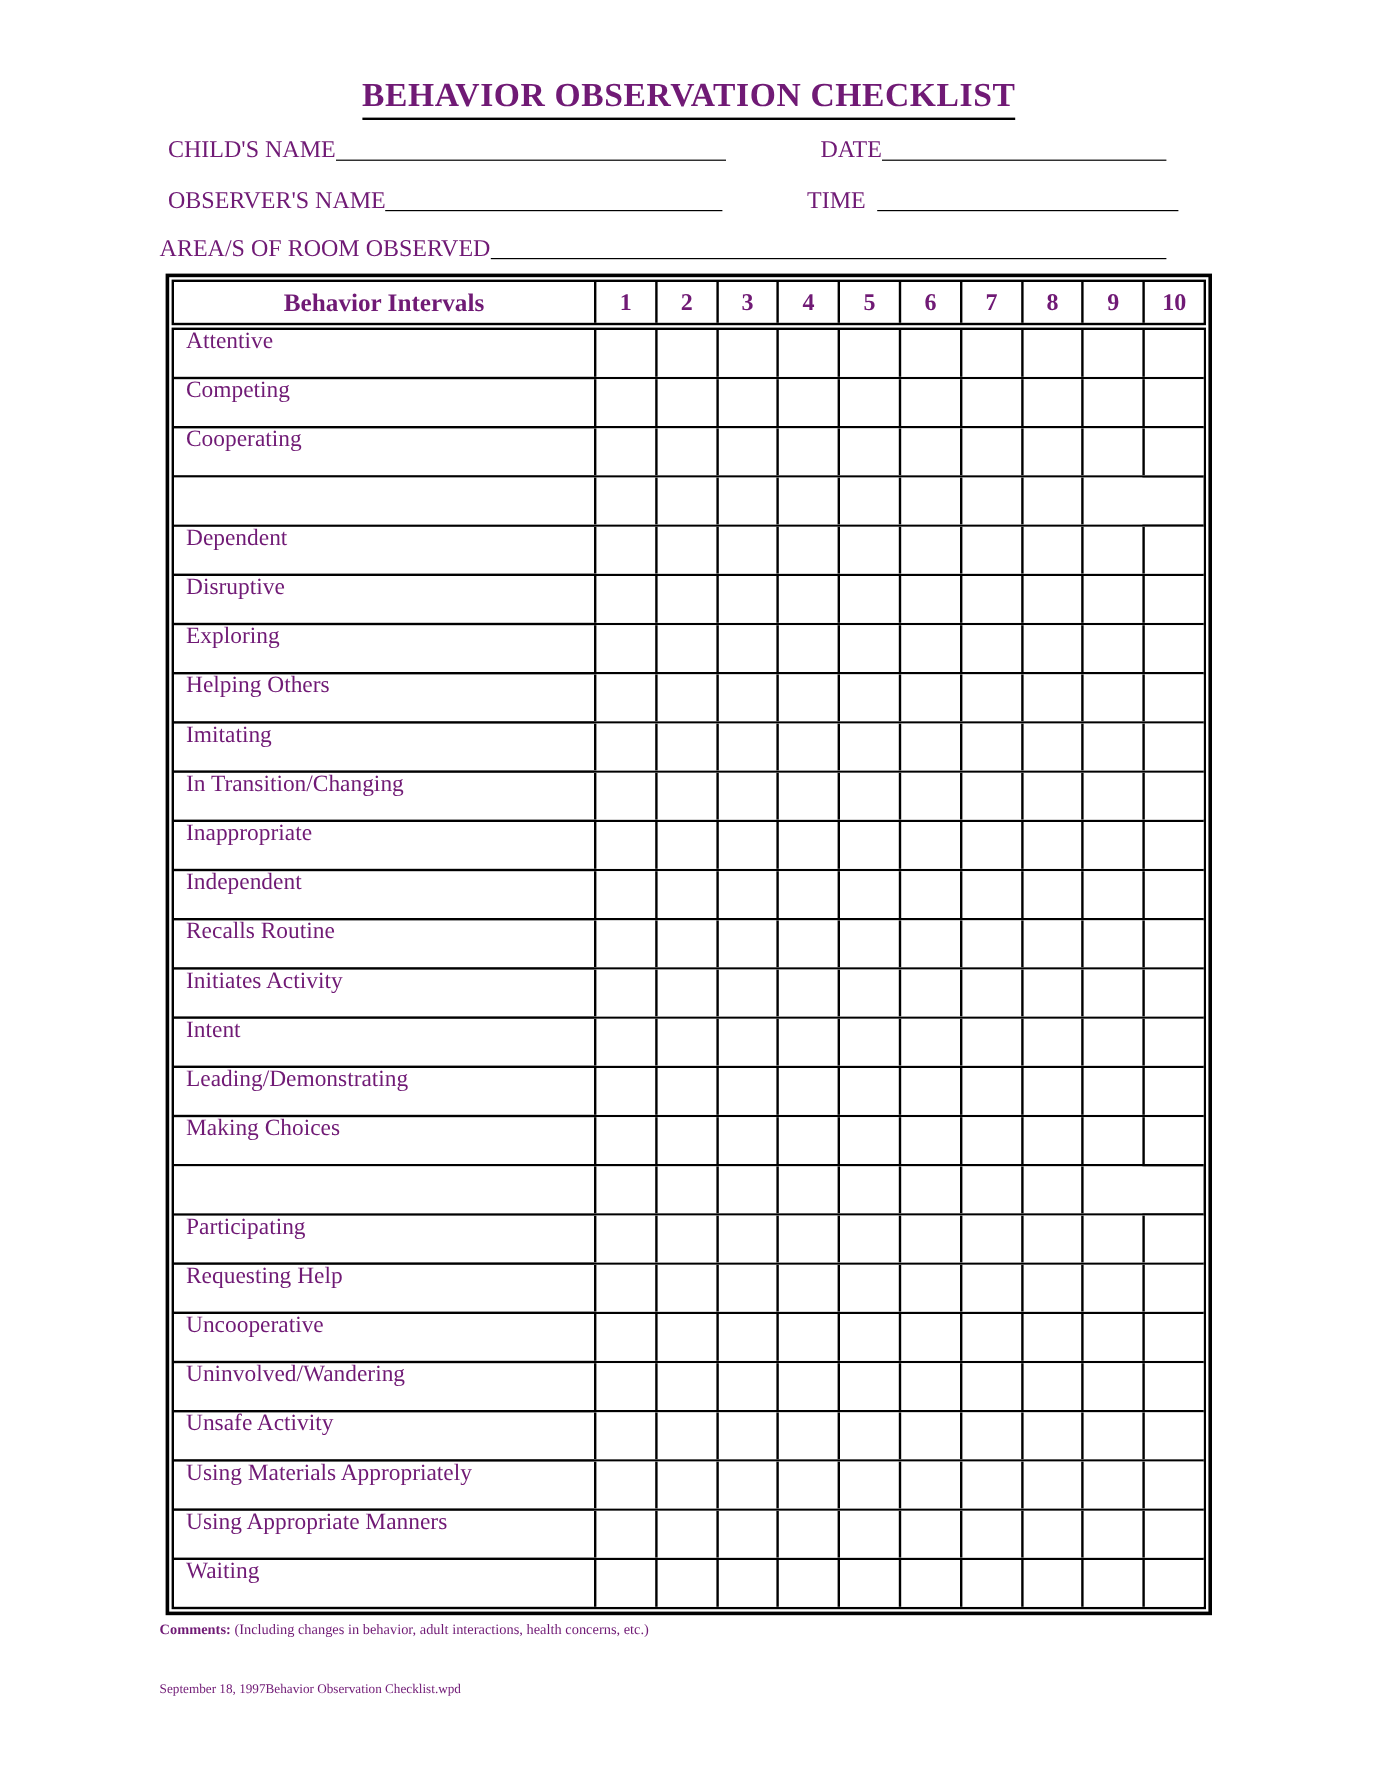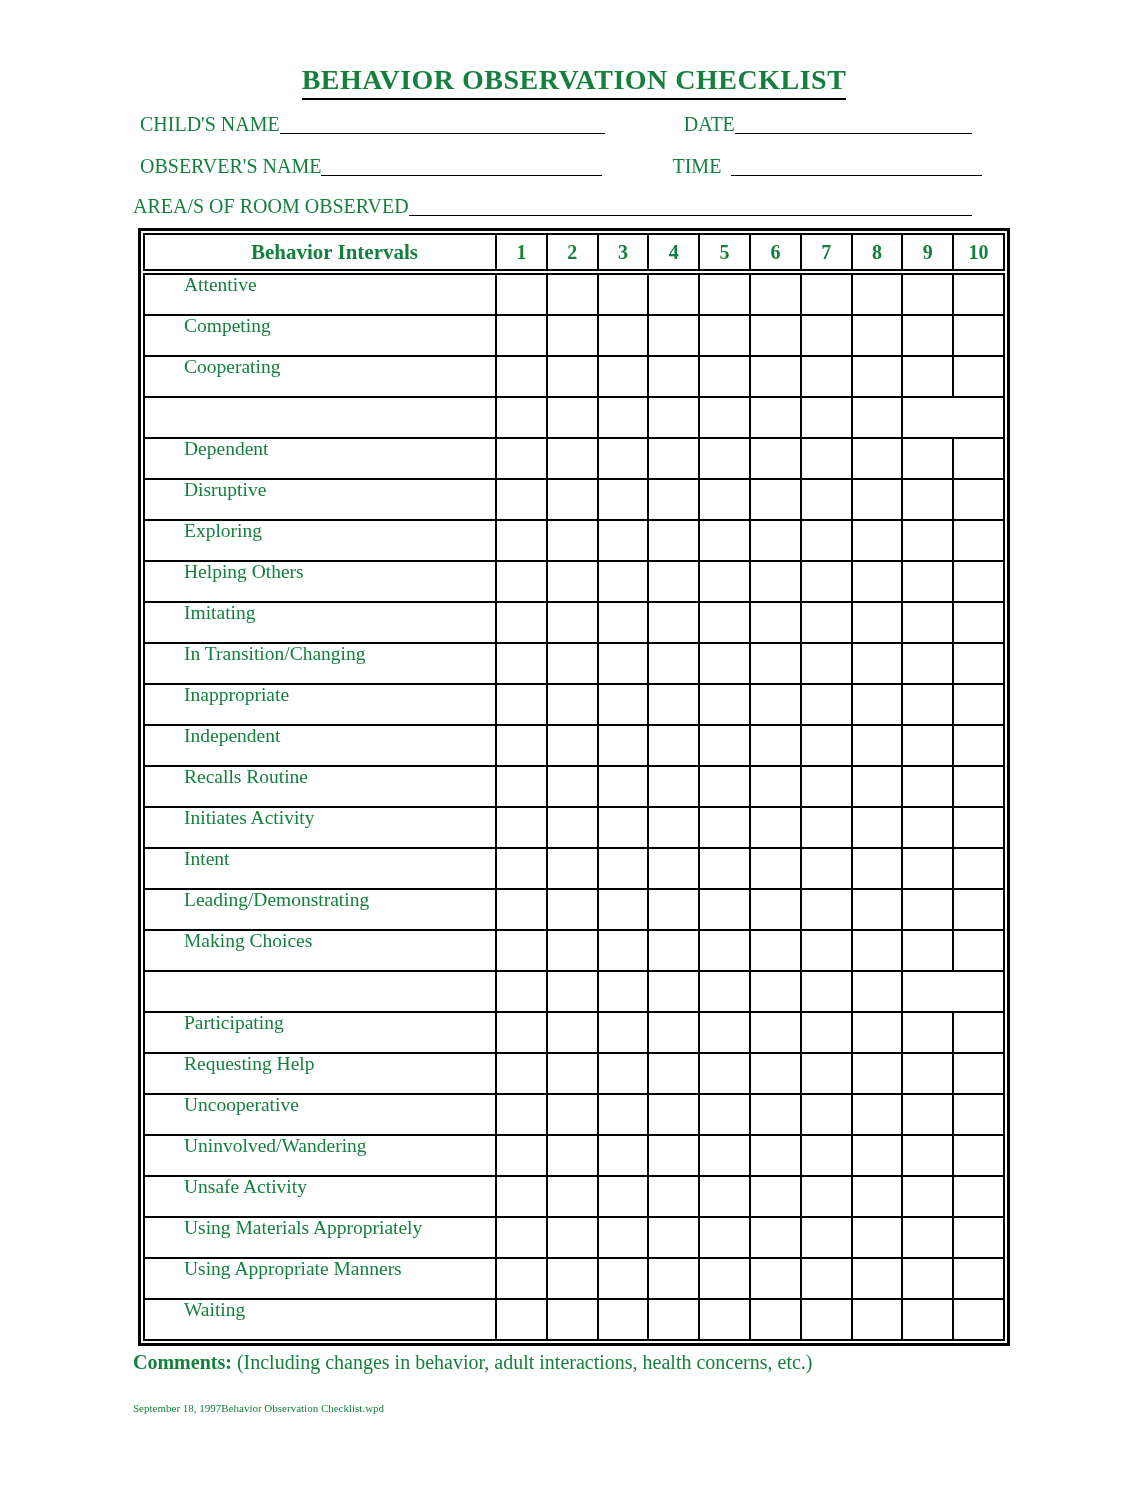--- a/index.html
+++ b/index.html
@@ -1,21 +1,21 @@
 <!DOCTYPE html>
 <html><head>
 <meta charset="utf-8">
 <style>
   html, body { margin: 0; padding: 0; background: #ffffff; }
   .page {
     position: relative;
     width: 1148px;
     height: 1485px;
     background: #ffffff;
-    color: #15803d;
+    color: #701a75;
     font-family: "Liberation Serif", serif;
     overflow: hidden;
   }
 
   
   .title-wrap {
     position: absolute;
     top: 64px;
     left: 0;
     width: 1148px;
@@ -77,21 +77,21 @@
     margin-top: 2px;
     border: 2px solid #000;
   }
   .tbl-row {
     display: grid;
     grid-template-columns: 350px repeat(10, 1fr);
     height: 39px;
   }
   .tbl-row + .tbl-row { border-top: 2px solid #000; }
   .cell { border-left: 2px solid #000; }
-  .cell:first-child { border-left: none; margin-left: 29px; }
+  .cell:first-child { border-left: none; }
   .hdr-label-cell {
     display: flex;
     align-items: center;
     justify-content: center;
     font-weight: bold;
     font-size: 21px;
   }
   .hdr-num-cell {
     display: flex;
     align-items: center;
@@ -107,21 +107,21 @@
     overflow: hidden;
     white-space: nowrap;
   }
   .int-cell { background: #fff; }
 
   
   .comments {
     position: absolute;
     top: 1351px;
     left: 133px;
-    font-size: 20px;
+    font-size: 12px;
     white-space: nowrap;
     font-family: Liberation Serif, serif;
   }
   .comments .c-label { font-weight: bold; }
 
   
   .footer {
     position: absolute;
     top: 1402px;
     left: 133px;

